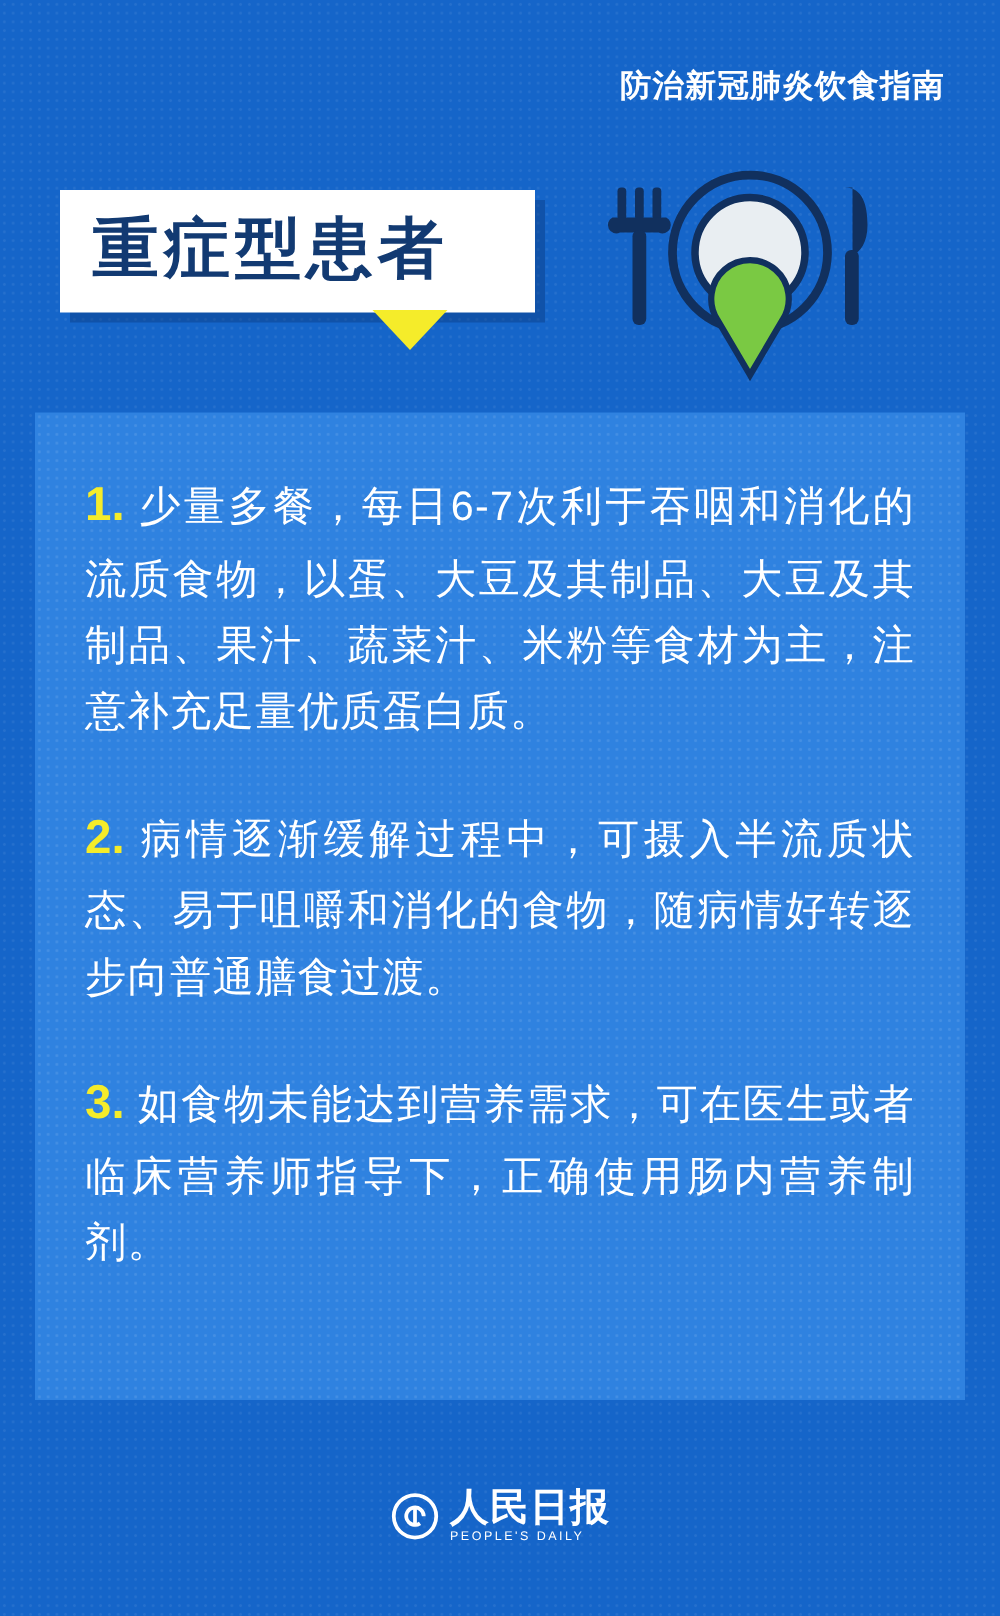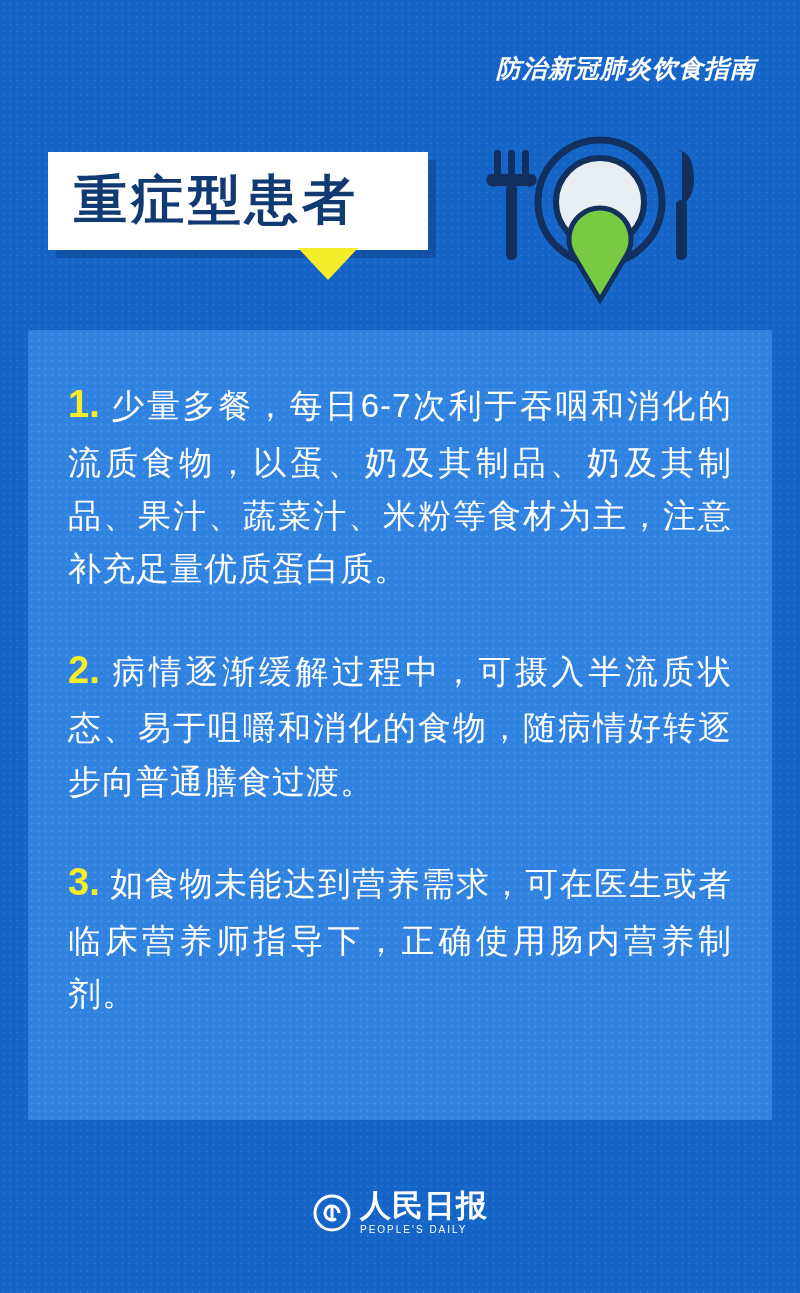--- a/index.html
+++ b/index.html
@@ -36,21 +36,20 @@
   
   .header-title {
     position: absolute;
     top: 52px;
     right: 44px;
     color: #ffffff;
     font-size: 25px;
     font-weight: bold;
     letter-spacing: 1px;
     white-space: nowrap;
-    font-style: italic;
   }
 
   
   .banner-wrap {
     position: absolute;
     top: 152px;
     left: 48px;
     width: 380px;
   }
   .banner {
@@ -212,21 +211,21 @@
       <g>
         <path d="M130 170 L104 126 A31 31 0 1 1 156 126 Z" fill="#7ac943" stroke="#11305e" stroke-width="5"></path>
       </g>
     </svg>
   </div>
 
   <div class="layer panel">
 
     <div class="item">
       <div class="item-body">
-        <span class="item-num">1.</span><span>少量多餐，每日6-7次利于吞咽和消化的流质食物，以蛋、奶及其制品、奶及其制品、果汁、蔬菜汁、米粉等食材为主，注意补充足量优质蛋白质。</span>
+        <span class="item-num">1.</span><span>少量多餐，每日6-7次利于吞咽和消化的流质食物，以蛋、大豆及其制品、大豆及其制品、果汁、蔬菜汁、米粉等食材为主，注意补充足量优质蛋白质。</span>
       </div>
     </div>
 
     <div class="item">
       <div class="item-body">
         <span class="item-num">2.</span><span>病情逐渐缓解过程中，可摄入半流质状态、易于咀嚼和消化的食物，随病情好转逐步向普通膳食过渡。</span>
       </div>
     </div>
 
     <div class="item">

